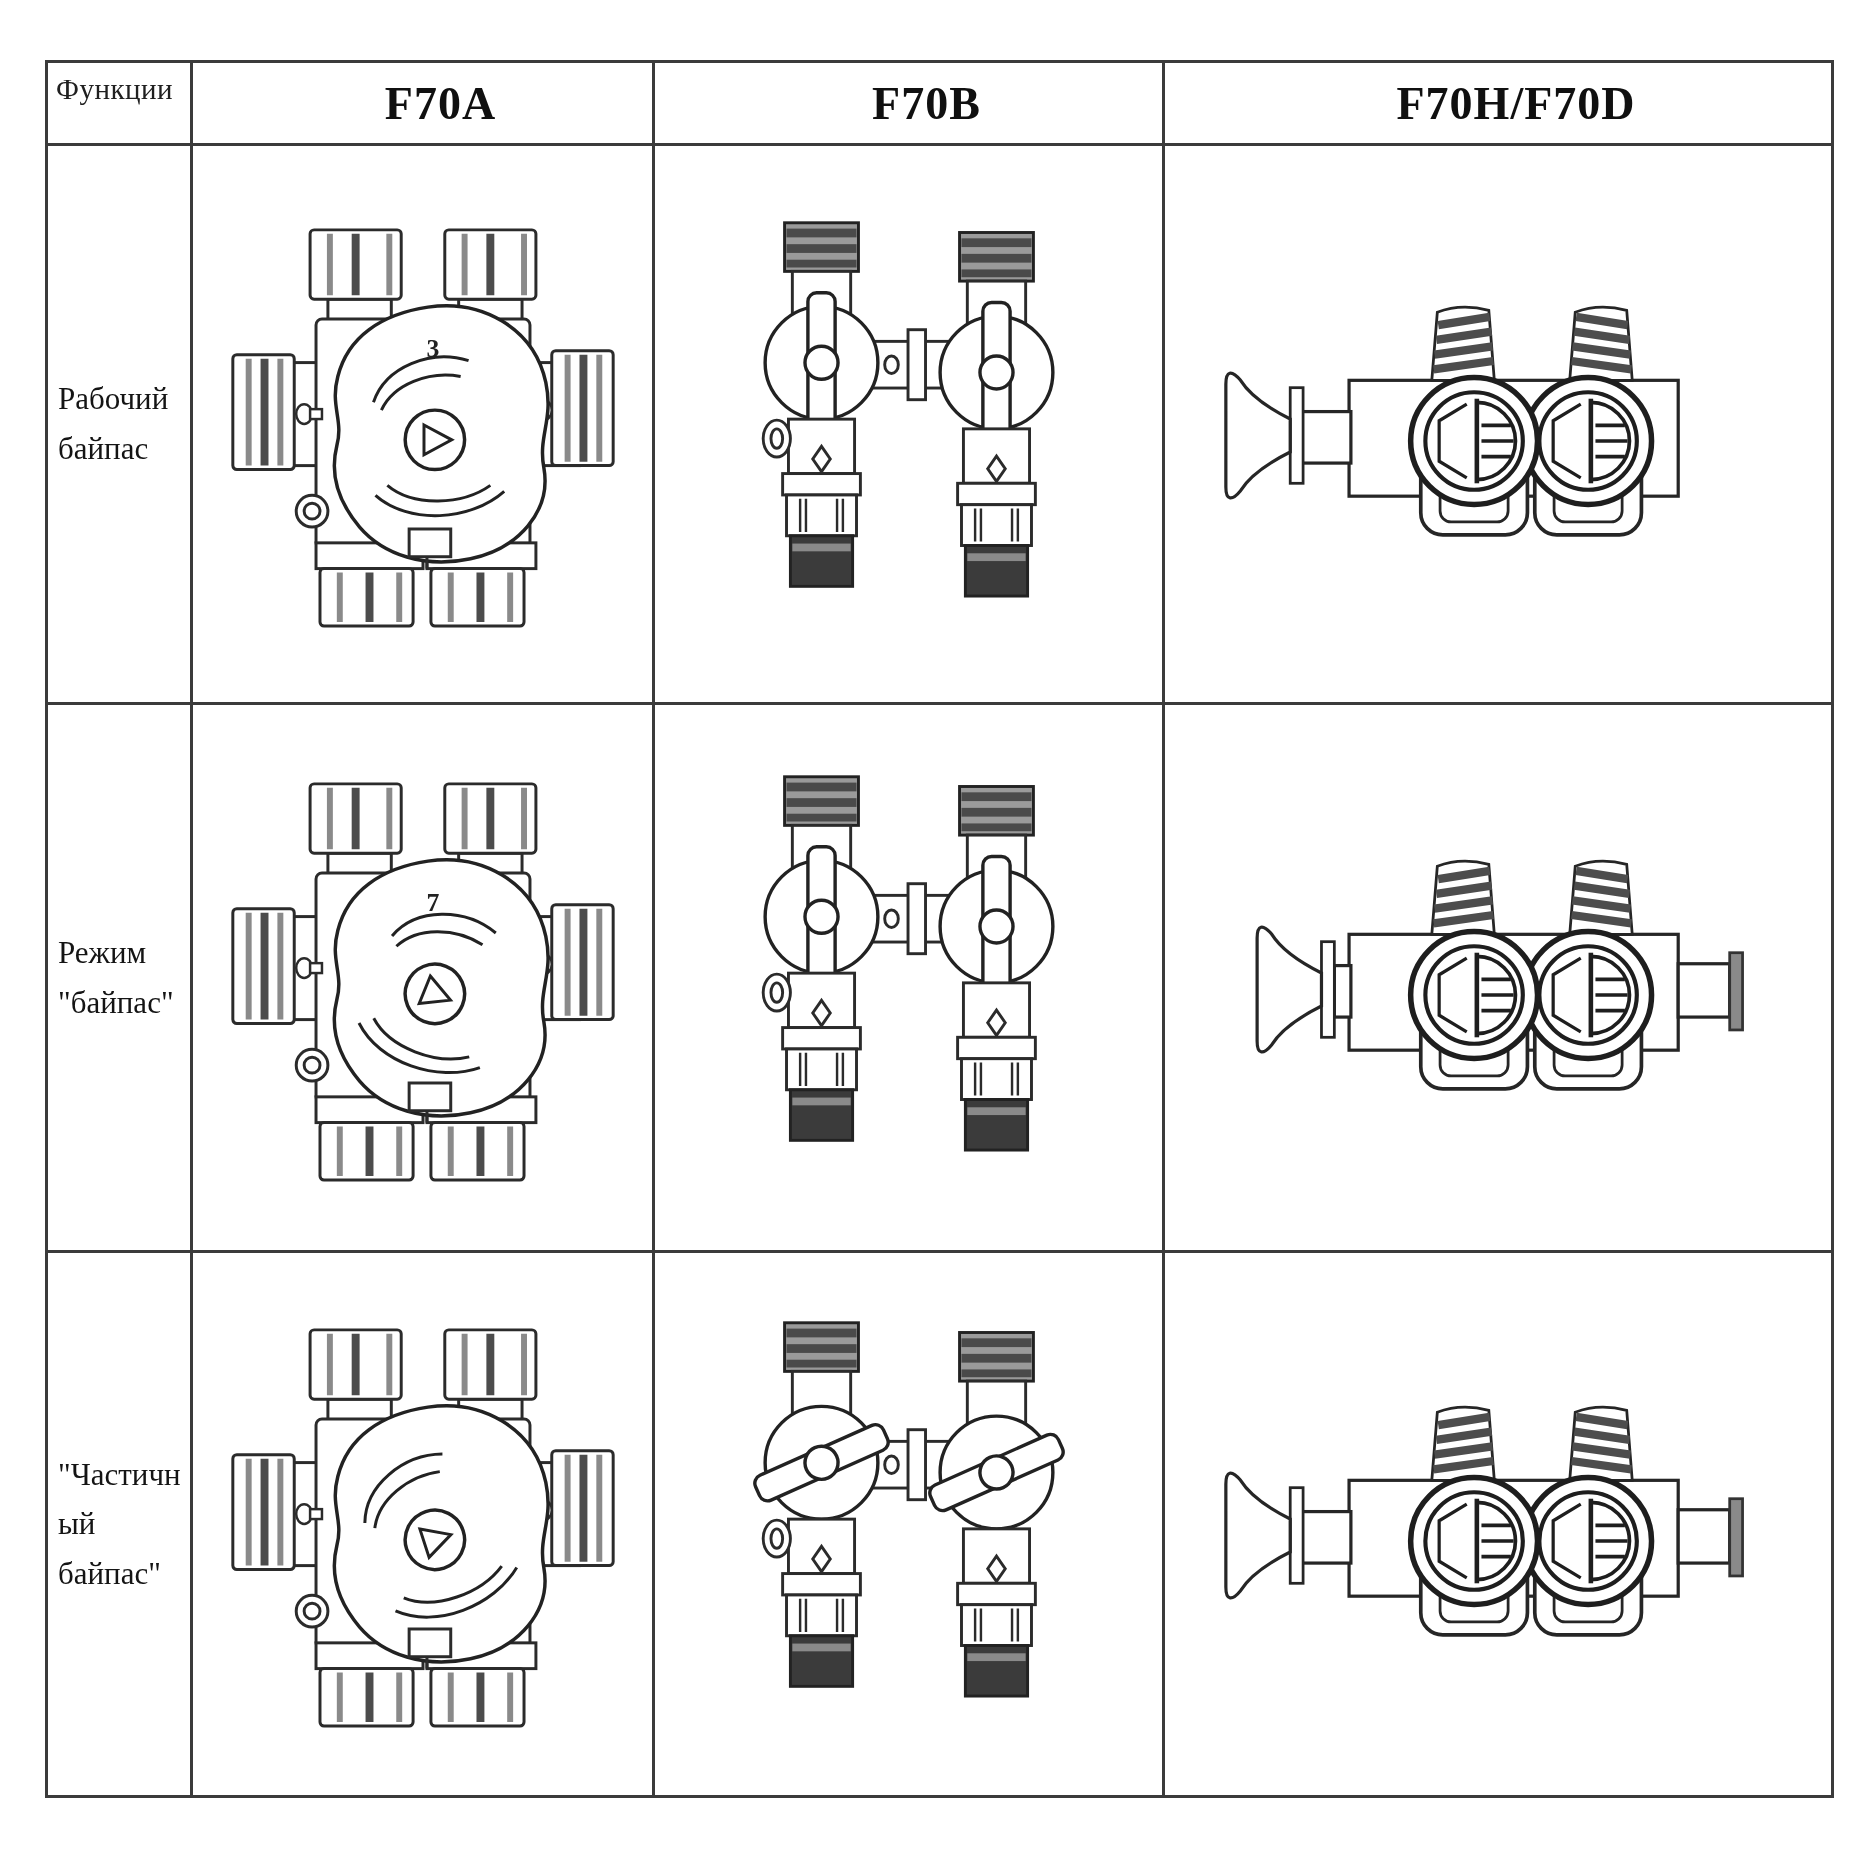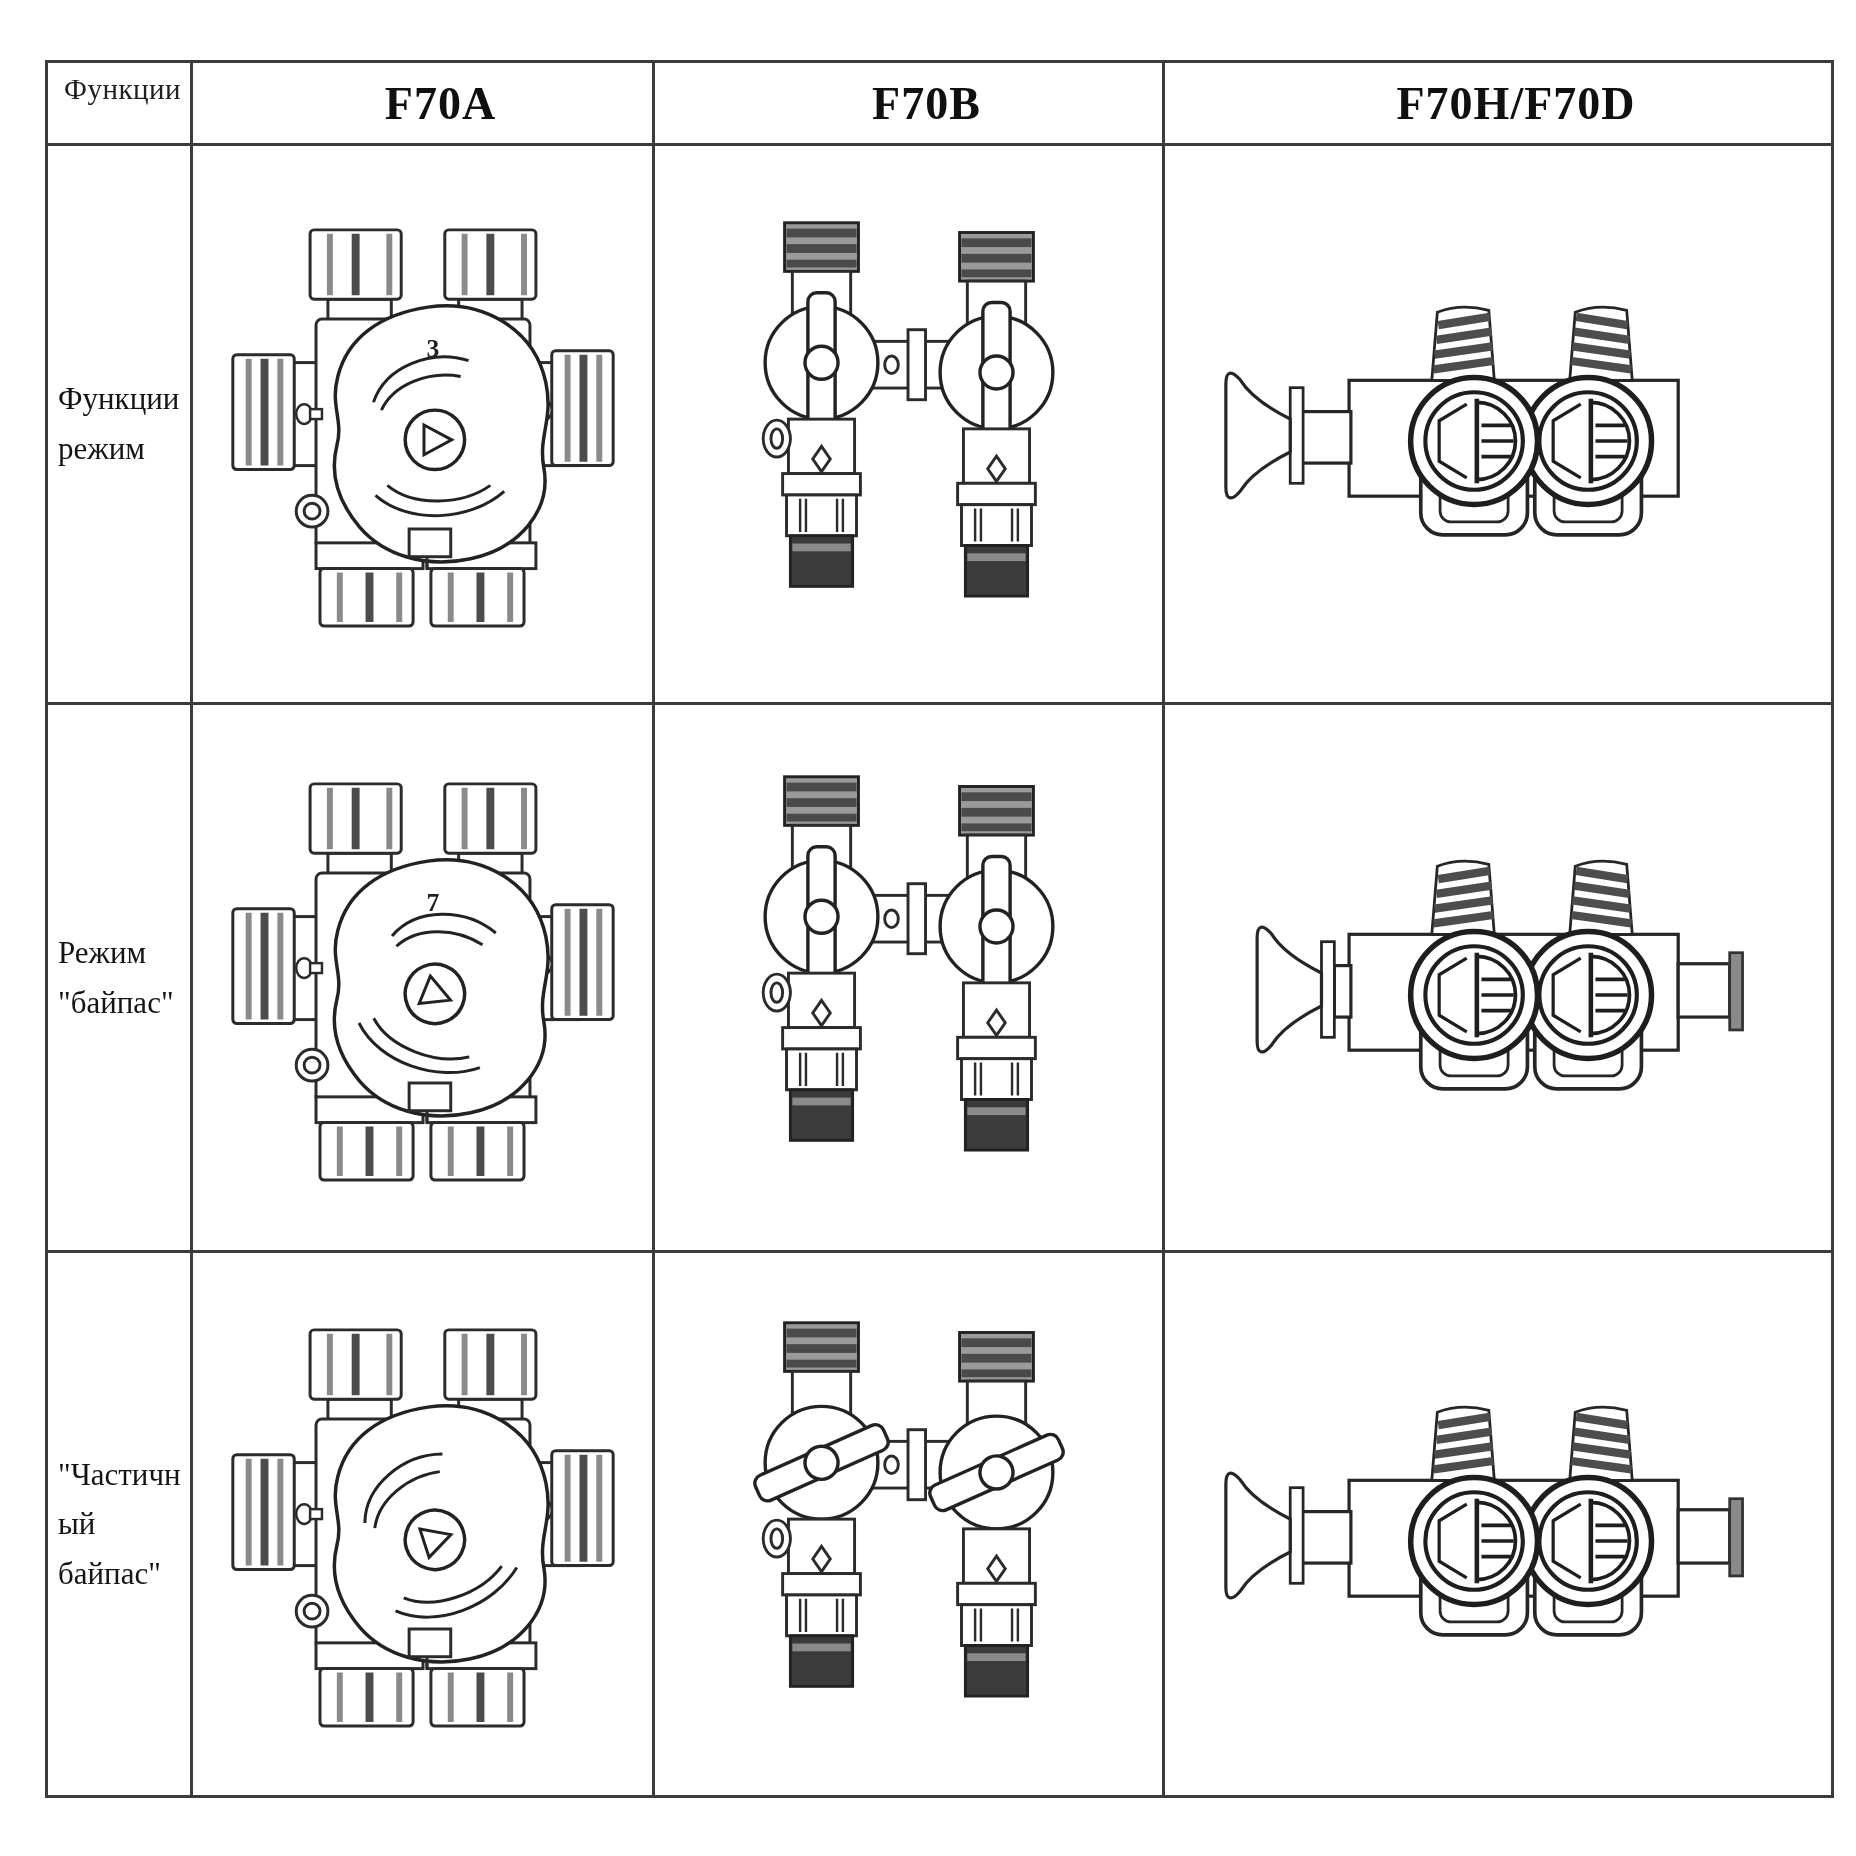--- a/index.html
+++ b/index.html
@@ -27,21 +27,21 @@
     overflow:hidden;
   }
   .cell.last-col{border-right:none;}
   .cell.last-row{border-bottom:none;}
   .head{
     font-weight:bold;font-size:46px;letter-spacing:1px;color:#101010;padding-left:36px;
   }
   .head-fn{
     font-weight:normal;font-size:29px;letter-spacing:0.5px;
     justify-content:flex-start;align-items:flex-start;
-    padding:10px 6px 0 16px;color:#202020;
+    padding:10px 6px 0 8px;color:#202020;
   }
   .lbl{
     font-size:31px;line-height:1.6;color:#141414;
     justify-content:flex-start;text-align:left;
     padding:0 6px 0 10px;
     overflow-wrap:anywhere;
   }
   .dia{padding:4px;}
   .dia svg{display:block;}
   .dg-f70a{width:398px;height:416px;}
@@ -53,21 +53,21 @@
 <body>
 
 <div class="sheet">
   <div class="vtable">
 
     <div class="cell head head-fn">Функции</div>
     <div class="cell head">F70A</div>
     <div class="cell head">F70B</div>
     <div class="cell head last-col">F70H/F70D</div>
 
-    <div class="cell lbl">Функции режим</div>
+    <div class="cell lbl">Рабочий байпас</div>
     <div class="cell dia">
         <svg class="dg-f70a" viewBox="0 0 400 420" xmlns="http://www.w3.org/2000/svg">
 
   <g fill="#ffffff" stroke="#2b2b2b" stroke-width="3">
     <rect x="104" y="84" width="64" height="44"></rect>
     <rect x="236" y="84" width="64" height="44"></rect>
     <rect x="44" y="148" width="314" height="104"></rect>
     <rect x="92" y="104" width="216" height="232" rx="6"></rect>
     <rect x="92" y="330" width="108" height="26"></rect>
     <rect x="204" y="330" width="110" height="26"></rect>

